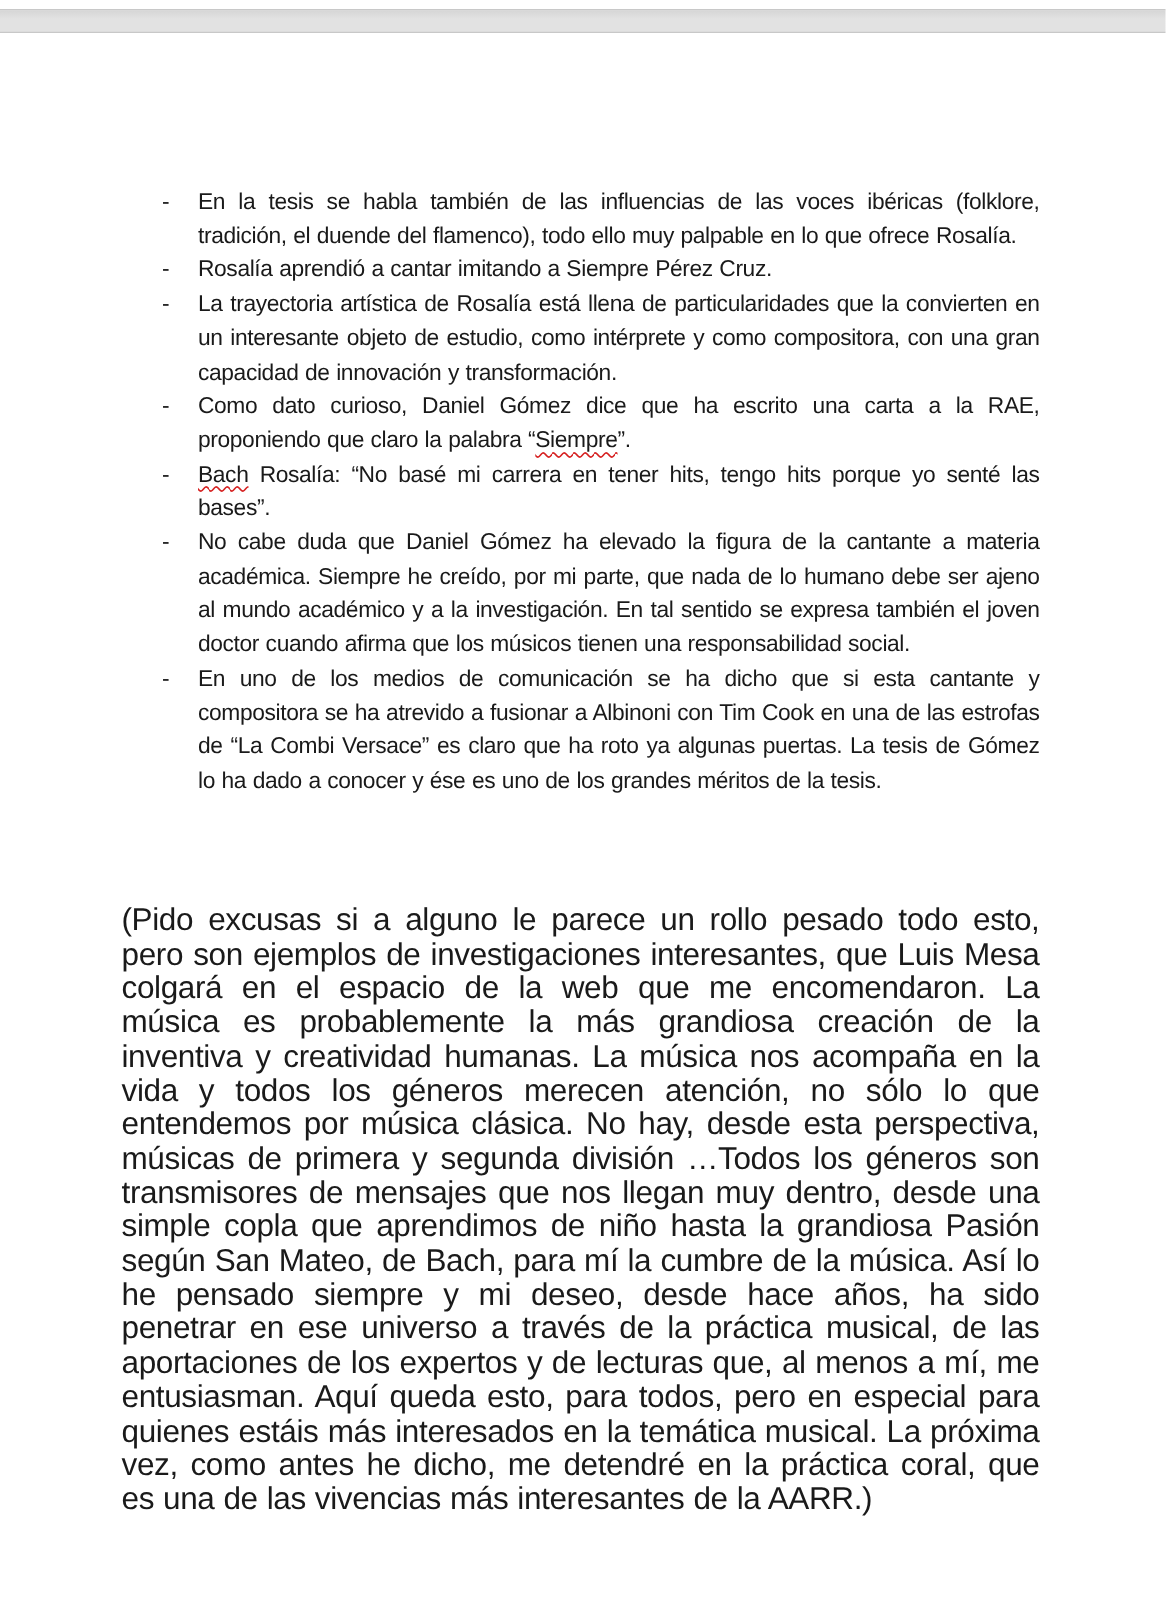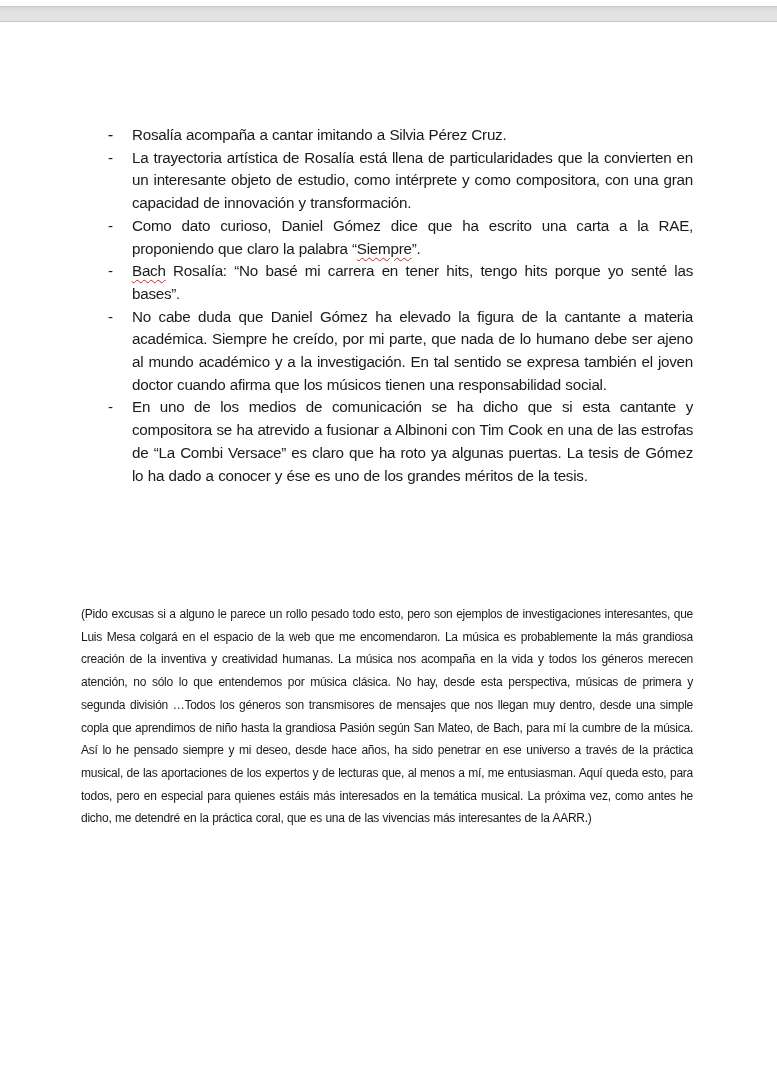--- a/index.html
+++ b/index.html
@@ -60,41 +60,42 @@
       text-decoration: underline wavy #d62020;
       text-decoration-thickness: 1px;
       text-underline-offset: 3px;
     }
     .closing {
       position: absolute;
       left: 81px;
       top: 579px;
       width: 612px;
       margin: 0;
-      font-size: 12px;
+      font-size: 21px;
       line-height: 22.7px;
       text-align: justify;
       letter-spacing: -0.25px;
       word-spacing: 0.4px;
     }
   </style>
 </head>
 <body>
 
 <div class="topbar"></div>
 
 <div class="page">
 
   <ul class="bullets">
     <li class="bullet">
       <span class="dash">-</span>
+      <span>En la tesis se habla también de las influencias de las voces ibéricas (folklore, tradición, el duende del flamenco), todo ello muy palpable en lo que ofrece Rosalía.</span>
     </li>
     <li class="bullet">
       <span class="dash">-</span>
-      <span>Rosalía acompaña a cantar imitando a Silvia Pérez Cruz.</span>
+      <span>Rosalía aprendió a cantar imitando a Siempre Pérez Cruz.</span>
     </li>
     <li class="bullet">
       <span class="dash">-</span>
       <span>La trayectoria artística de Rosalía está llena de particularidades que la convierten en un interesante objeto de estudio, como intérprete y como compositora, con una gran capacidad de innovación y transformación.</span>
     </li>
     <li class="bullet">
       <span class="dash">-</span>
       <span>Como dato curioso, Daniel Gómez dice que ha escrito una carta a la RAE, proponiendo que claro la palabra “</span><span class="squiggle">Siempre</span><span>”.</span>
     </li>
     <li class="bullet">

